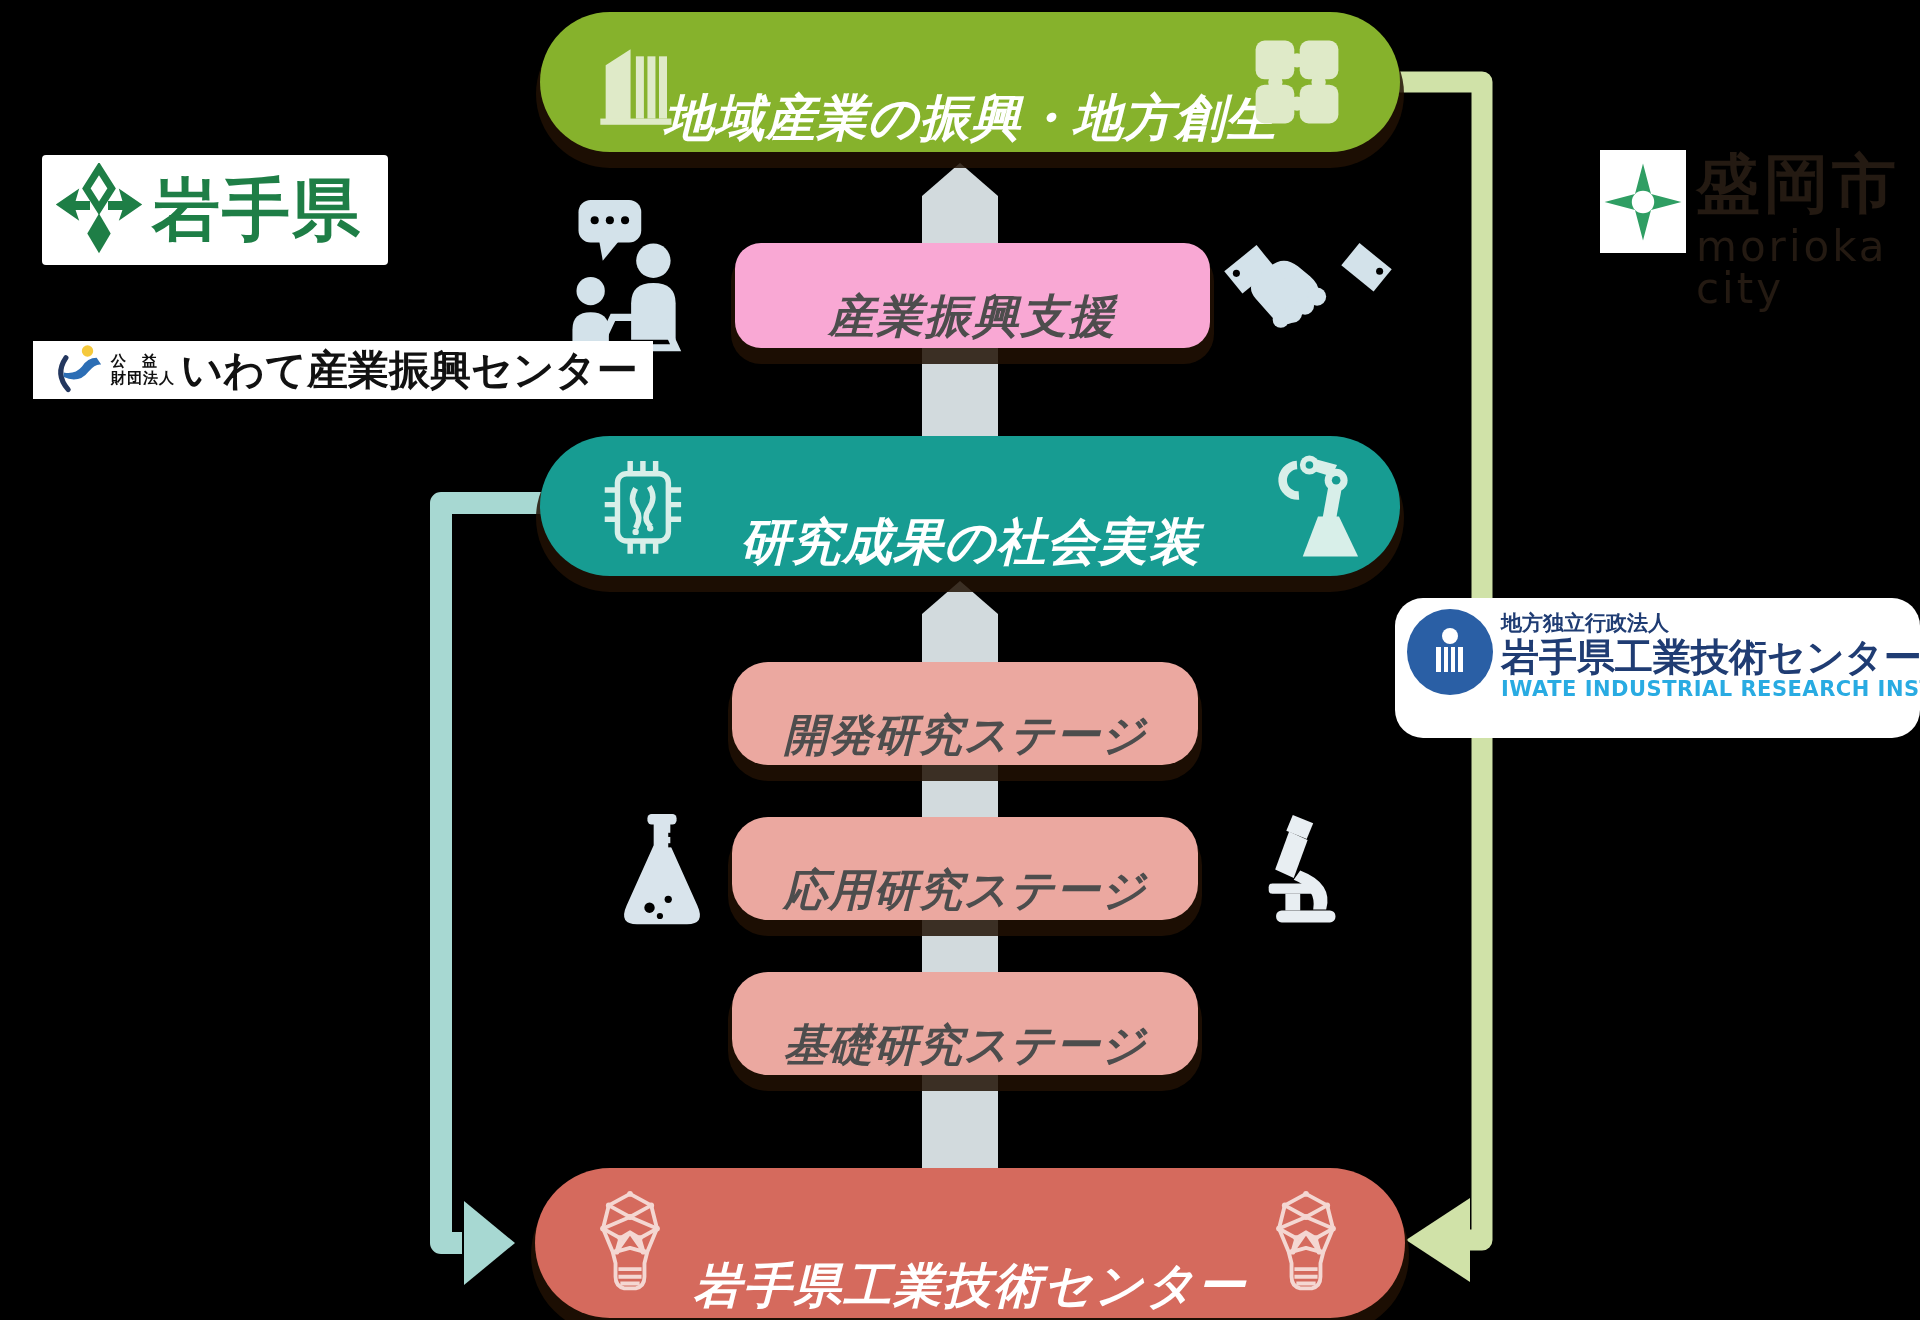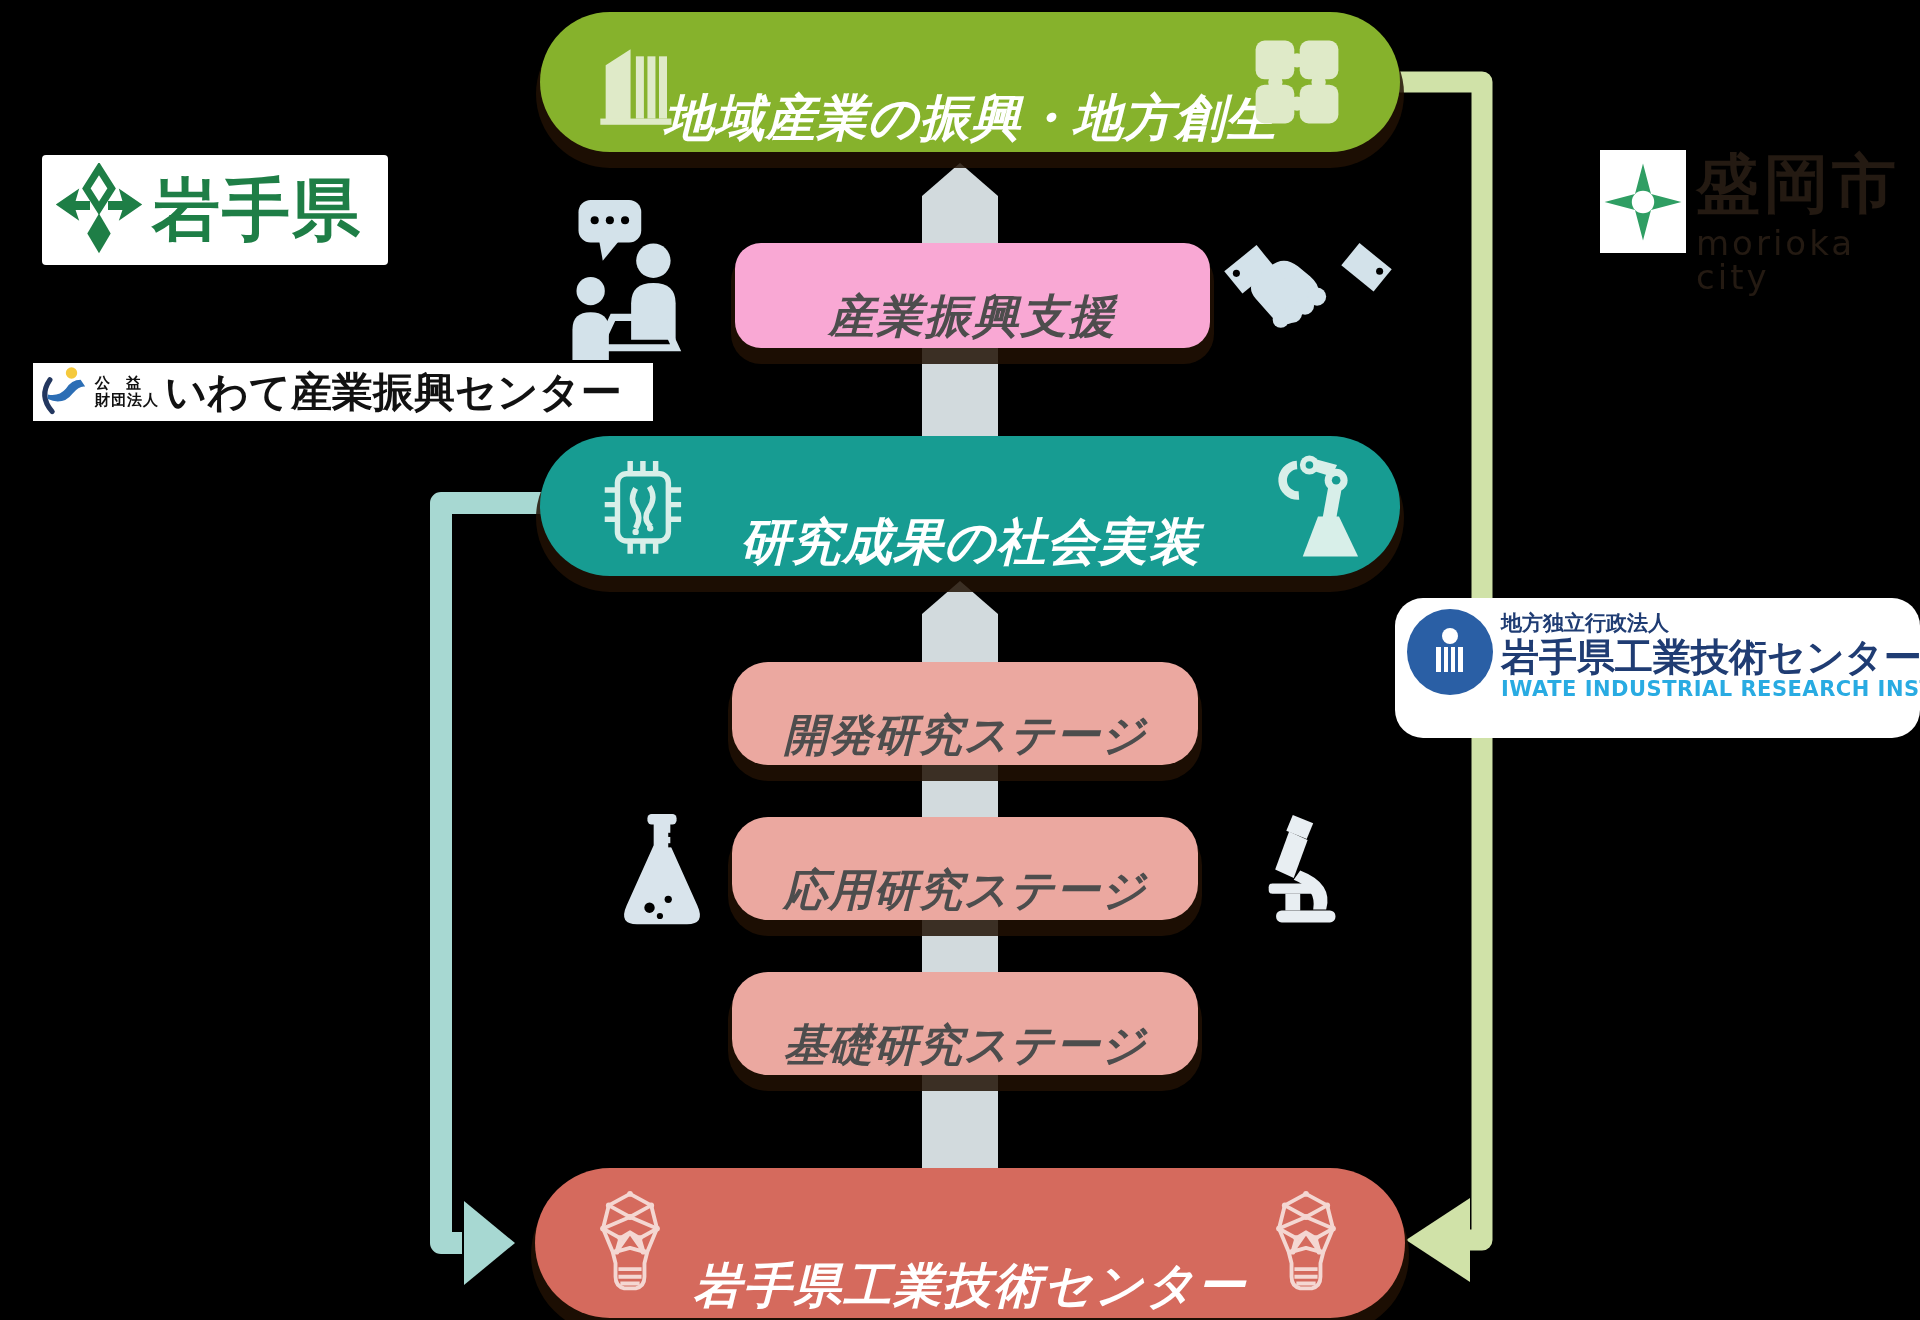--- a/index.html
+++ b/index.html
@@ -22,33 +22,33 @@
   .stage1{top:662px;} .stage2{top:817px;} .stage3{top:972px;}
   .pill-source{left:535px;top:1168px;width:870px;height:150px;border-radius:75px;
             background:#d56a5d;color:#fff;font-size:48px;letter-spacing:2px;}
 
   
   .whitebox{position:absolute;background:#fff;}
   .pref-box{left:42px;top:155px;width:346px;height:110px;border-radius:4px;
             display:flex;align-items:center;gap:8px;padding-left:12px;box-sizing:border-box;}
   .pref-name{font-size:68px;font-weight:bold;color:#1e7e46;letter-spacing:2px;line-height:1;}
 
-  .center-box{left:33px;top:363px;width:620px;height:58px;display:flex;align-items:center;
-              padding-left:2px;box-sizing:border-box;}
+  .center-box{left:33px;top:341px;width:620px;height:58px;display:flex;align-items:center;
+              padding-left:18px;box-sizing:border-box;}
   .center-orgtype{display:flex;flex-direction:column;justify-content:center;color:#111;
               font-weight:bold;line-height:1.15;margin:0 6px 0 4px;}
   .center-orgtype .l1{font-size:15px;letter-spacing:16px;}
   .center-orgtype .l2{font-size:15px;letter-spacing:1px;}
   .center-name{font-size:41px;font-weight:bold;color:#111;letter-spacing:0px;white-space:nowrap;}
 
   .morioka-box{left:1600px;top:150px;width:86px;height:103px;display:flex;
                align-items:center;justify-content:center;}
   .morioka-text{position:absolute;left:1696px;top:152px;color:#241a12;line-height:1;}
   .morioka-name{font-size:64px;font-weight:bold;letter-spacing:4px;}
-  .morioka-en{font-size:34px;margin-top:10px;letter-spacing:3px;}
+  .morioka-en{font-size:42px;margin-top:10px;letter-spacing:3px;}
 
   .iri-box{left:1395px;top:598px;width:525px;height:140px;background:#fff;border-radius:28px;}
   .iri-circle{position:absolute;left:12px;top:11px;width:86px;height:86px;border-radius:50%;
               background:#2a5fa5;display:flex;align-items:center;justify-content:center;}
   .iri-text{position:absolute;left:106px;top:14px;color:#1f3c73;line-height:1.12;}
   .iri-orgtype{font-size:21px;font-weight:bold;}
   .iri-name{font-size:38px;font-weight:bold;white-space:nowrap;}
   .iri-en{font-size:21px;font-weight:bold;color:#29abe2;letter-spacing:.5px;white-space:nowrap;}
 
   .univ-box{left:35px;top:928px;width:420px;height:150px;}

